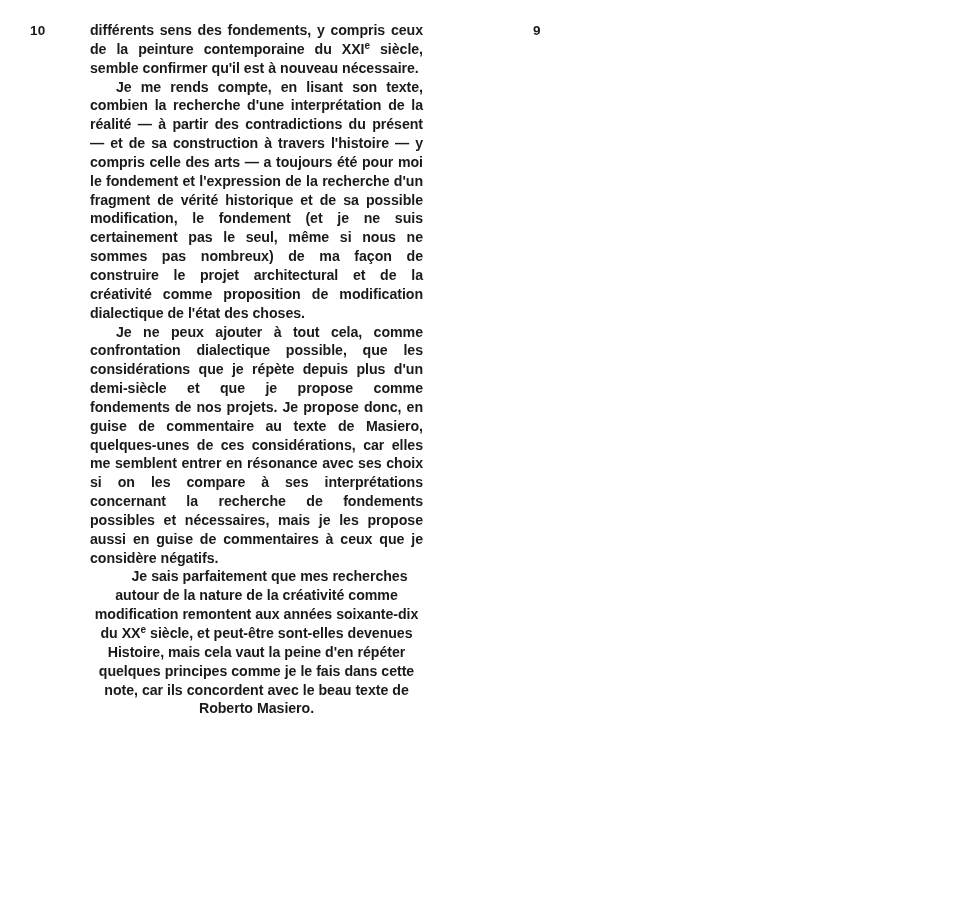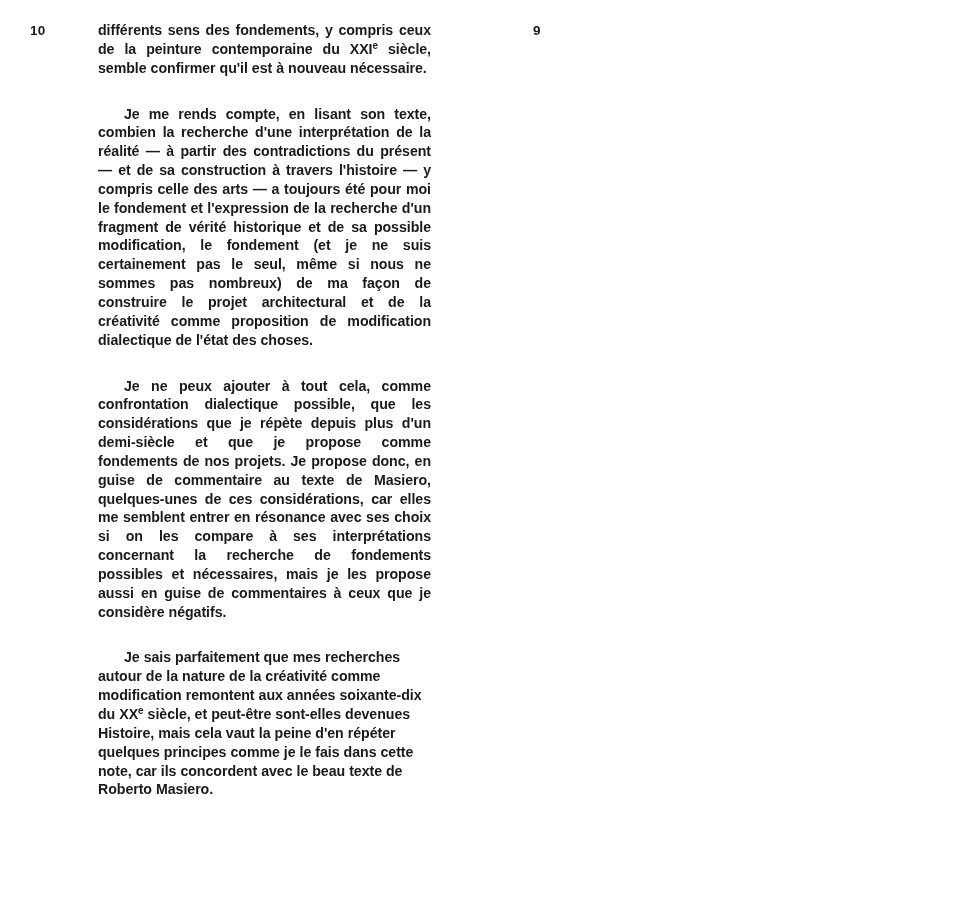--- a/index.html
+++ b/index.html
@@ -29,21 +29,21 @@
   .folio-left {
     left: 30px;
     top: 23px;
   }
   .folio-right {
     left: 533px;
     top: 23px;
   }
   .column-left {
     position: absolute;
-    left: 98px;
+    left: 90px;
     top: 21px;
     width: 333px;
   }
   .column-right {
     position: absolute;
     left: 593px;
     top: 21px;
     width: 333px;
   }
   p.body-par {
@@ -52,24 +52,23 @@
     line-height: 18.85px;
     font-weight: 700;
     text-align: justify;
     text-justify: inter-word;
     letter-spacing: -0.004em;
     word-spacing: 0.01em;
     hyphens: none;
   }
   p.body-par.indented {
     text-indent: 26px;
-    margin-top: 27px;
   }
   p.body-par:last-child {
-    text-align: left;
+    text-align: center;
   }
   sup.ordinal {
     font-size: 10px;
     vertical-align: 0.55em;
     line-height: 0;
     font-weight: 700;
   }
 </style>
 </head>
 <body>

